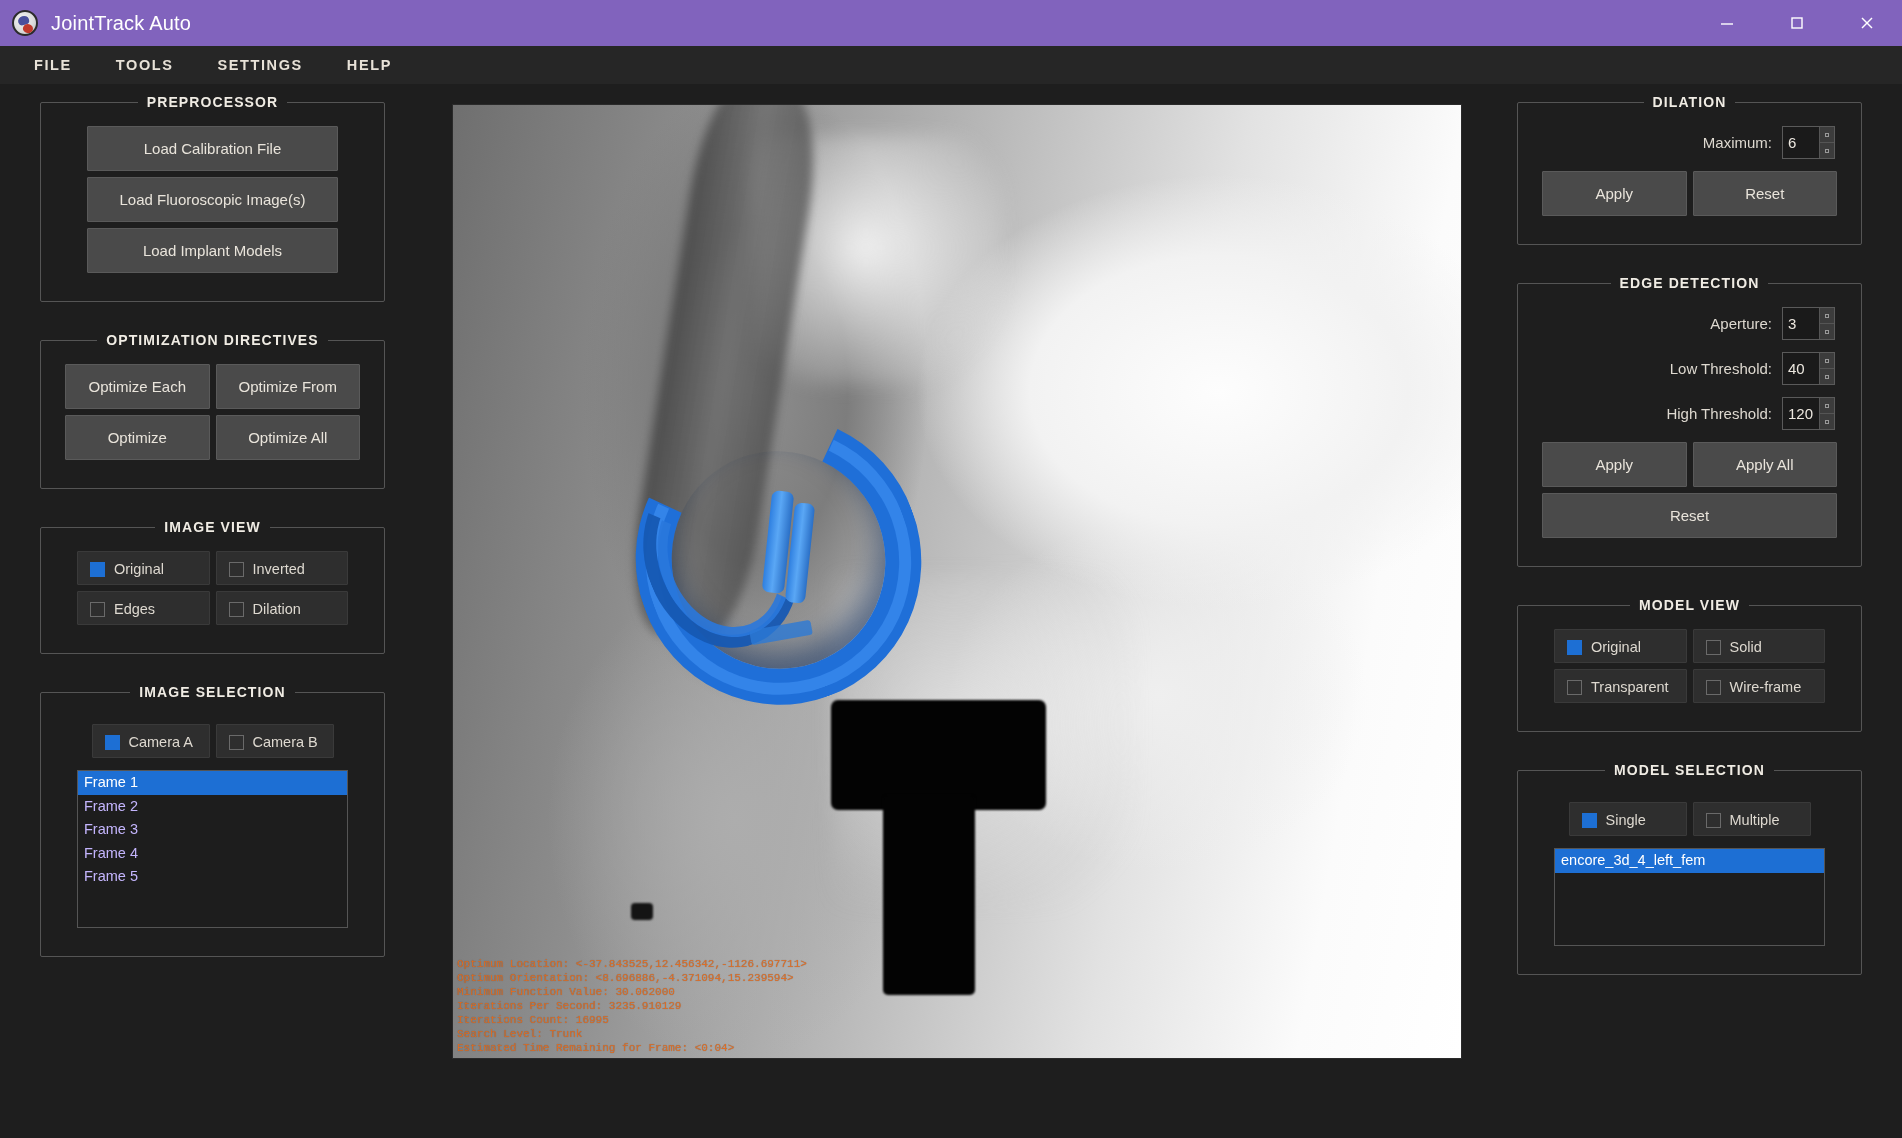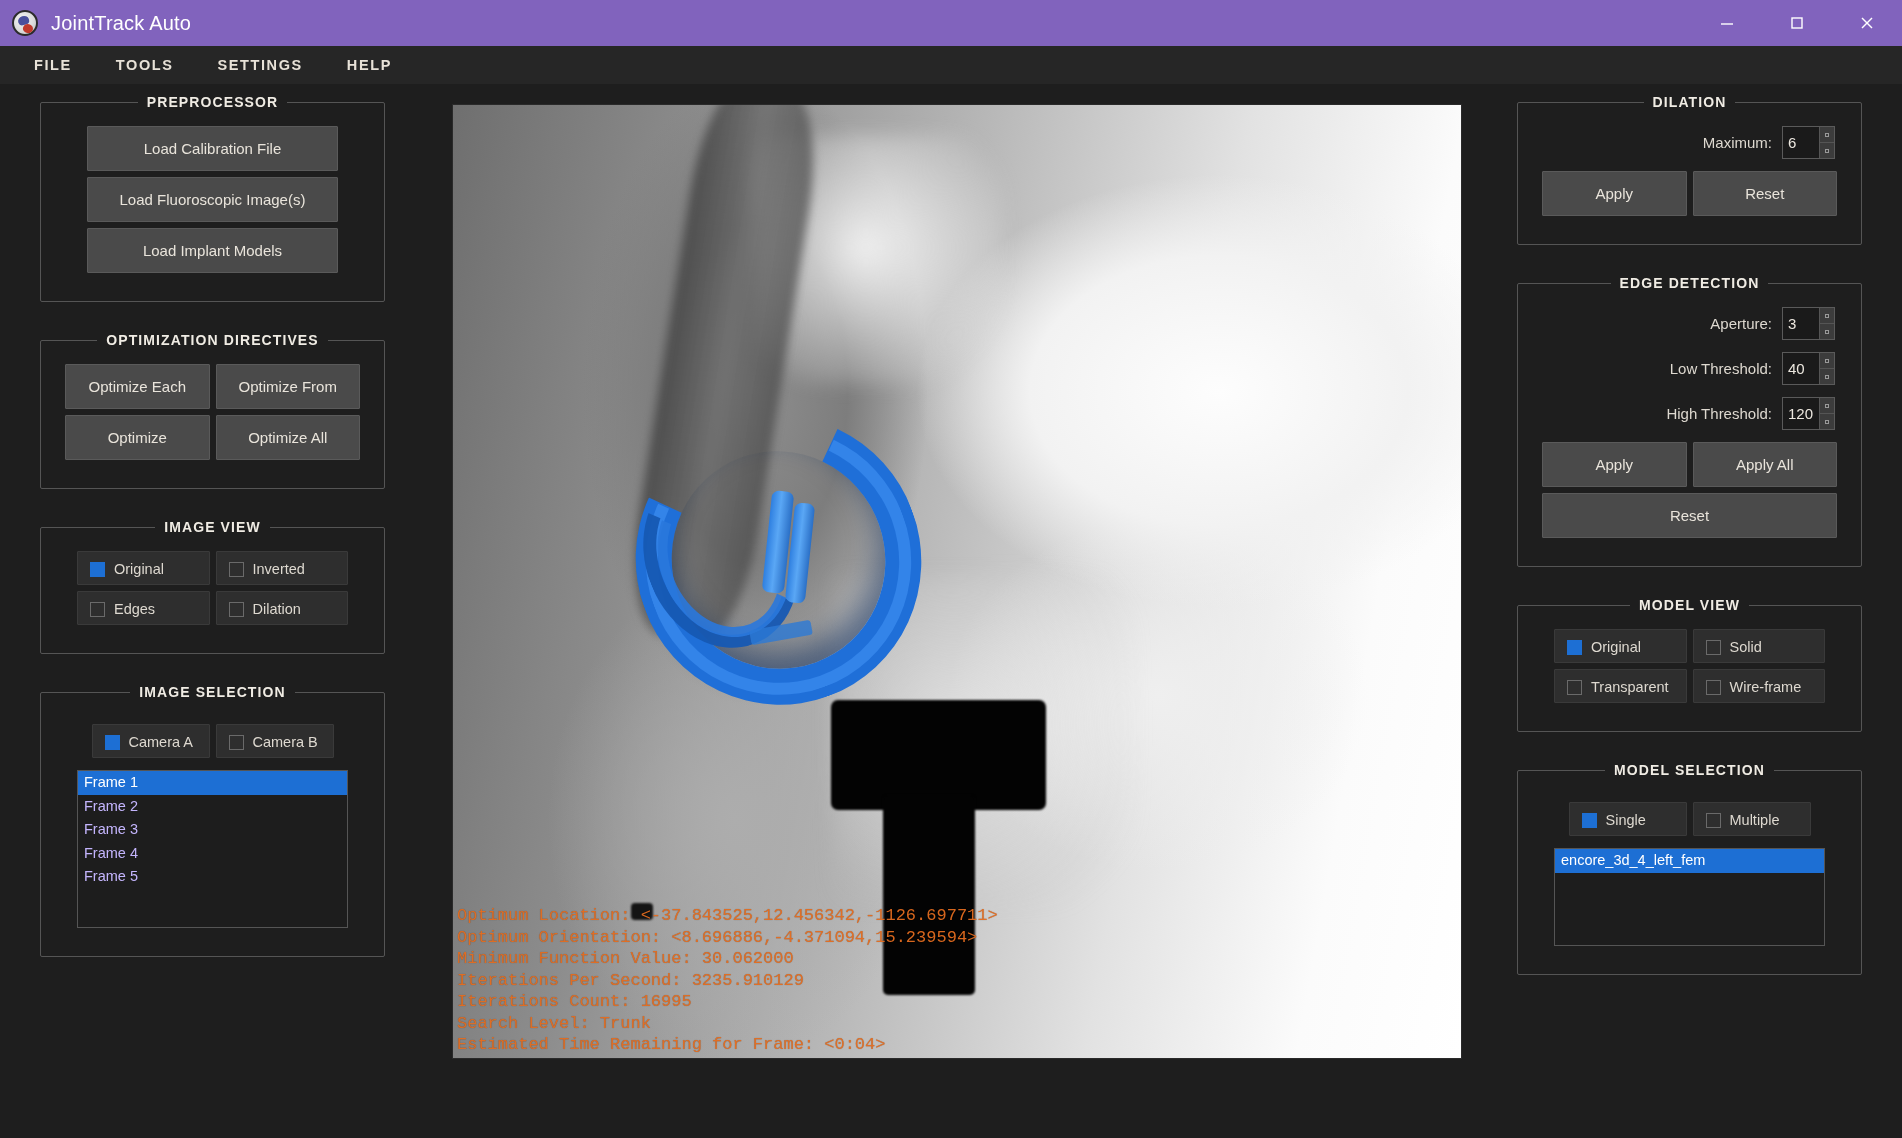--- a/index.html
+++ b/index.html
@@ -208,21 +208,21 @@
   }
   .peg1 { left: 139px; top: 86px; width: 22px; height: 102px; transform: rotate(6deg); }
   .peg2 { left: 162px; top: 98px; width: 20px; height: 100px; transform: rotate(6deg); }
   .slot {
     position: absolute; left: 122px; top: 220px; width: 62px; height: 15px;
     background: #2c79d6; border-radius: 3px; transform: rotate(-10deg); opacity: .8;
   }
 
   .overlay-text {
     position: absolute; left: 4px; bottom: 2px;
-    font-family: "Liberation Mono", monospace; font-size: 17px;
+    font-family: "Liberation Mono", monospace; font-size: 11px;
     color: #e36c1f; line-height: 1.27; white-space: pre; text-shadow: 0 0 1px rgba(0,0,0,.4);
     mix-blend-mode: normal; opacity: .95;
   }
 </style>
 </head>
 <body>
 
 <div id="app">
 
   <div class="titlebar">

